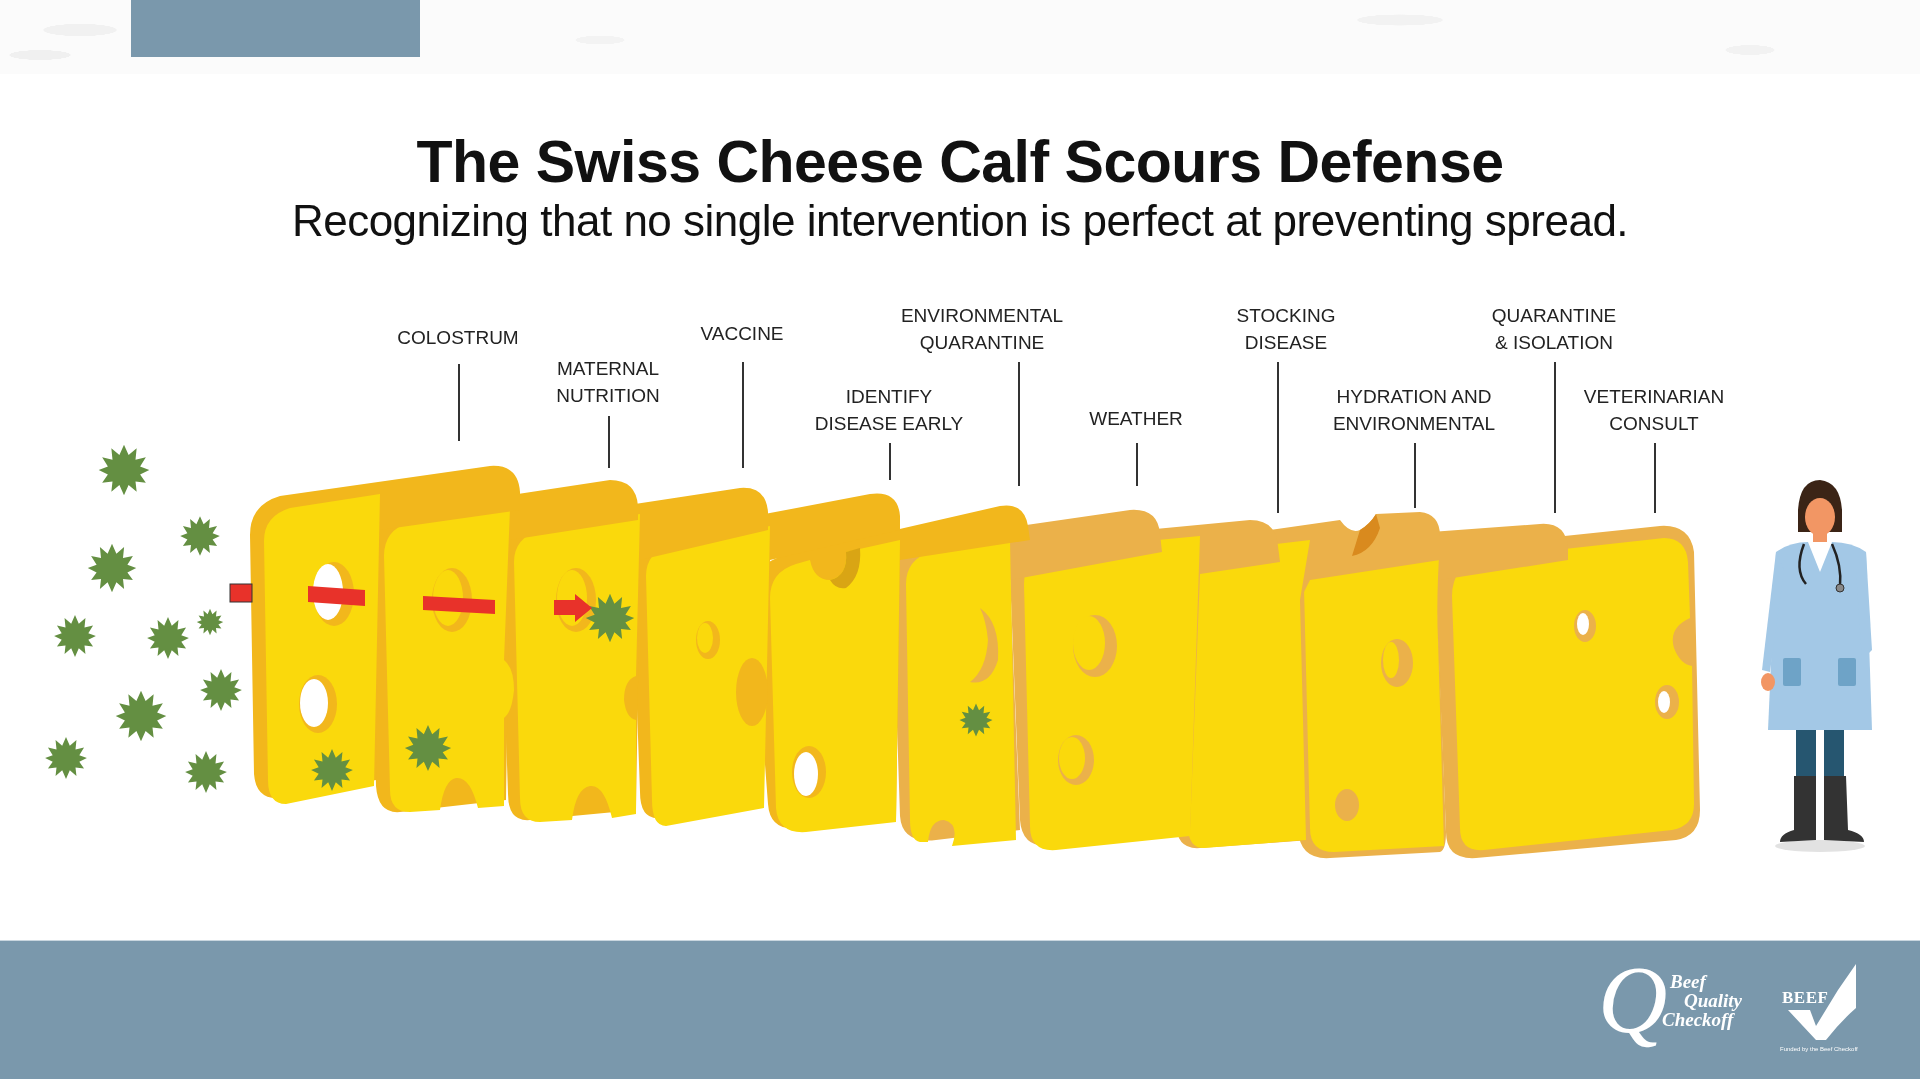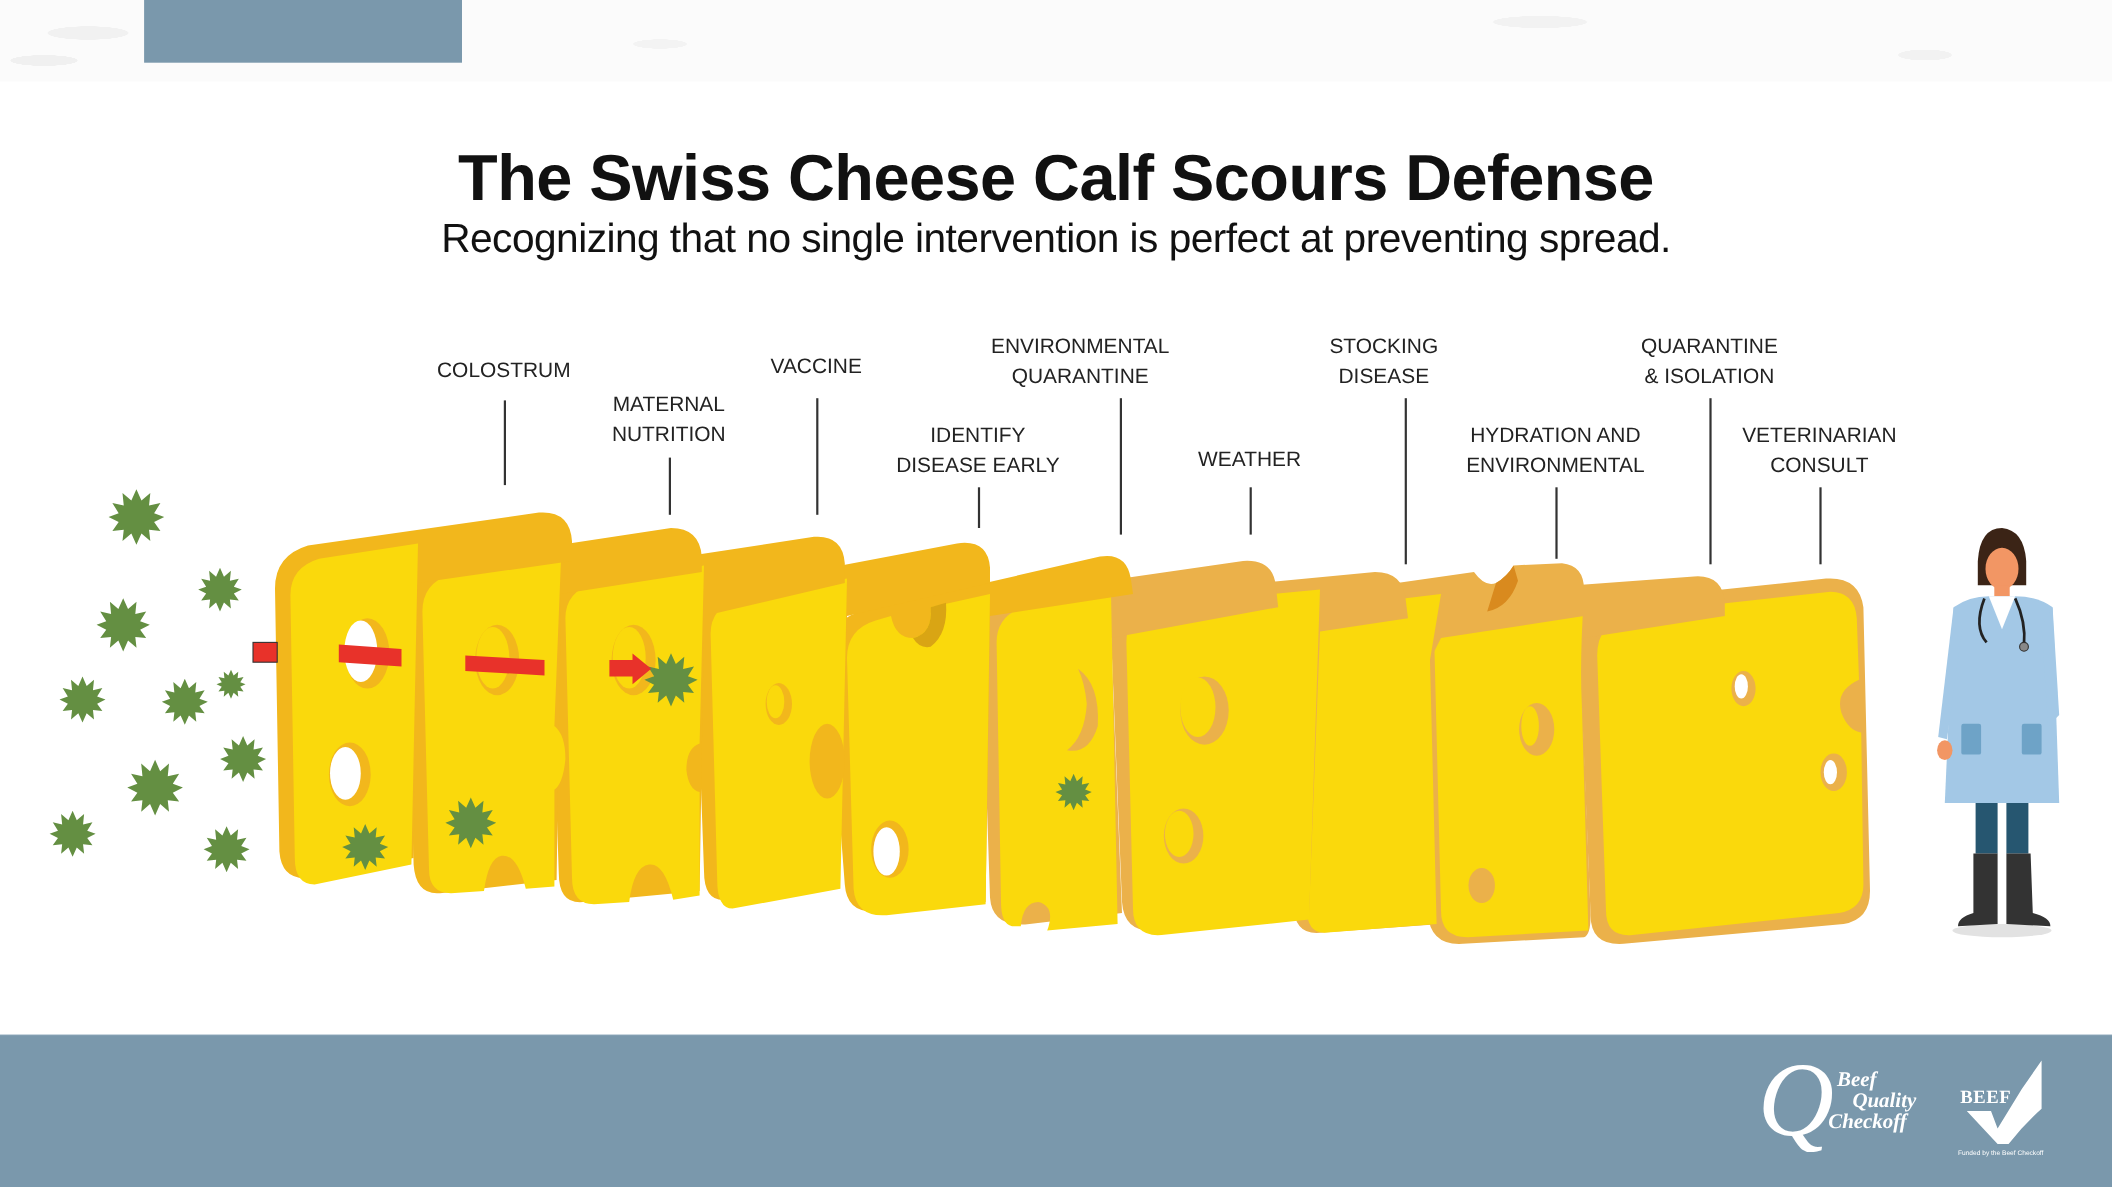--- a/index.html
+++ b/index.html
@@ -21,21 +21,21 @@
   .top-tab {
     position: absolute; left: 131px; top: 0; width: 289px; height: 57px;
     background: #7A98AC;
   }
   .title {
     position: absolute; left: 0; width: 1920px; top: 128px; text-align: center;
     font-size: 59px; font-weight: bold; color: #111; letter-spacing: -0.5px;
   }
   .subtitle {
     position: absolute; left: 0; width: 1920px; top: 196px; text-align: center;
-    font-size: 37px; color: #111; letter-spacing: -0.5px;
+    font-size: 44px; color: #111; letter-spacing: -0.5px;
   }
   .label {
     position: absolute; transform: translateX(-50%);
     font-size: 19px; color: #222; text-align: center; line-height: 27px;
     white-space: nowrap;
   }
   .leader {
     position: absolute; width: 1.5px; background: #333;
   }
   .illustration {
@@ -236,21 +236,21 @@
   <div>ENVIRONMENTAL</div>
   <div>QUARANTINE</div>
 </div>
 <div class="leader" style="left:1018px; top:362px; height:124px;"></div>
 
 <div class="label" style="left:1136px; top:405px;">
   <div>WEATHER</div>
 </div>
 <div class="leader" style="left:1136px; top:443px; height:43px;"></div>
 
-<div class="label" style="left:1258px; top:302px;">
+<div class="label" style="left:1286px; top:302px;">
   <div>STOCKING</div>
   <div>DISEASE</div>
 </div>
 <div class="leader" style="left:1277px; top:362px; height:151px;"></div>
 
 <div class="label" style="left:1414px; top:383px;">
   <div>HYDRATION AND</div>
   <div>ENVIRONMENTAL</div>
 </div>
 <div class="leader" style="left:1414px; top:443px; height:65px;"></div>

